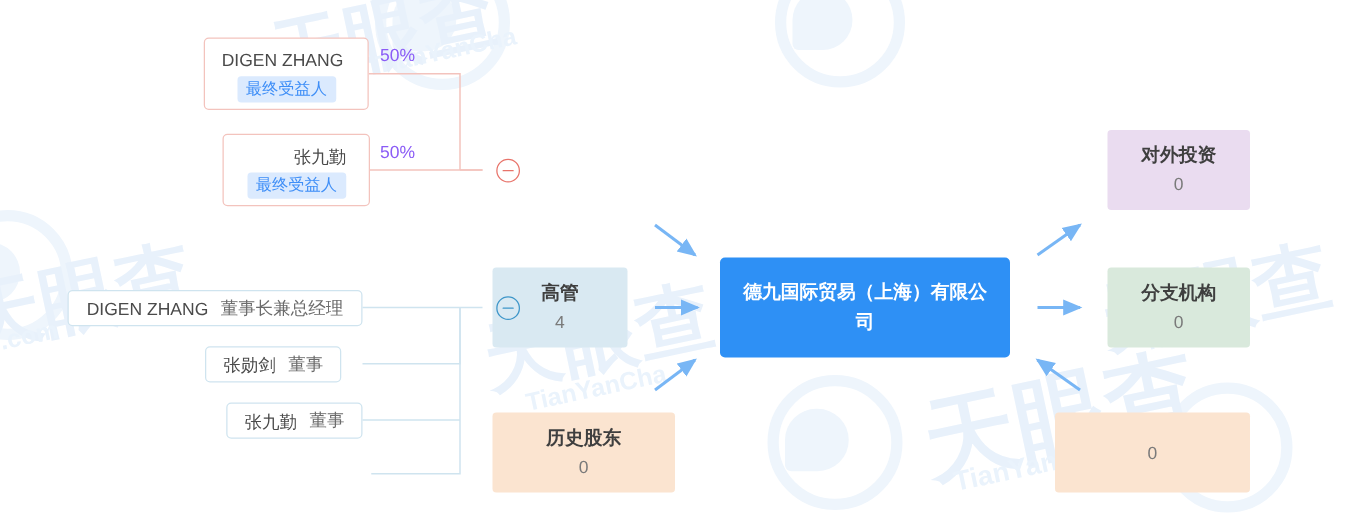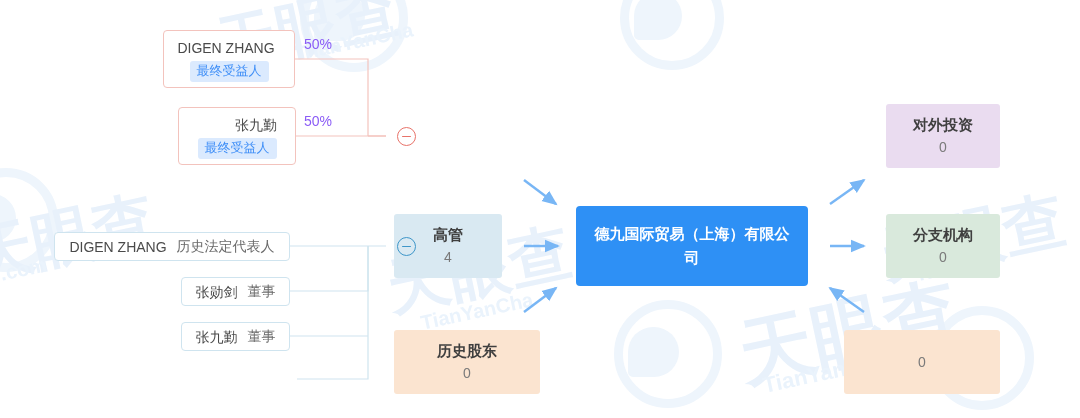--- a/index.html
+++ b/index.html
@@ -277,24 +277,24 @@
     <div style="text-align:center;width:100%;">
       <span class="badge">最终受益人</span>
     </div>
   </div>
 
   <div class="pct" style="left:304px;top:36px;">50%</div>
   <div class="pct" style="left:304px;top:113px;">50%</div>
 
   <div class="card officer" style="left:54px;top:232px;width:236px;height:29px;">
     <span class="person-name">DIGEN ZHANG</span>
-    <span class="role">历史法定代表人</span>
-  </div>
-
-  <div class="card officer" style="left:181px;top:277px;width:109px;height:29px;">
+    <span class="role">董事长兼总经理</span>
+  </div>
+
+  <div class="card officer" style="left:164px;top:277px;width:109px;height:29px;">
     <span class="person-name">张勋剑</span>
     <span class="role">董事</span>
   </div>
 
   <div class="card officer" style="left:181px;top:322px;width:109px;height:29px;">
     <span class="person-name">张九勤</span>
     <span class="role">董事</span>
   </div>
 
 

